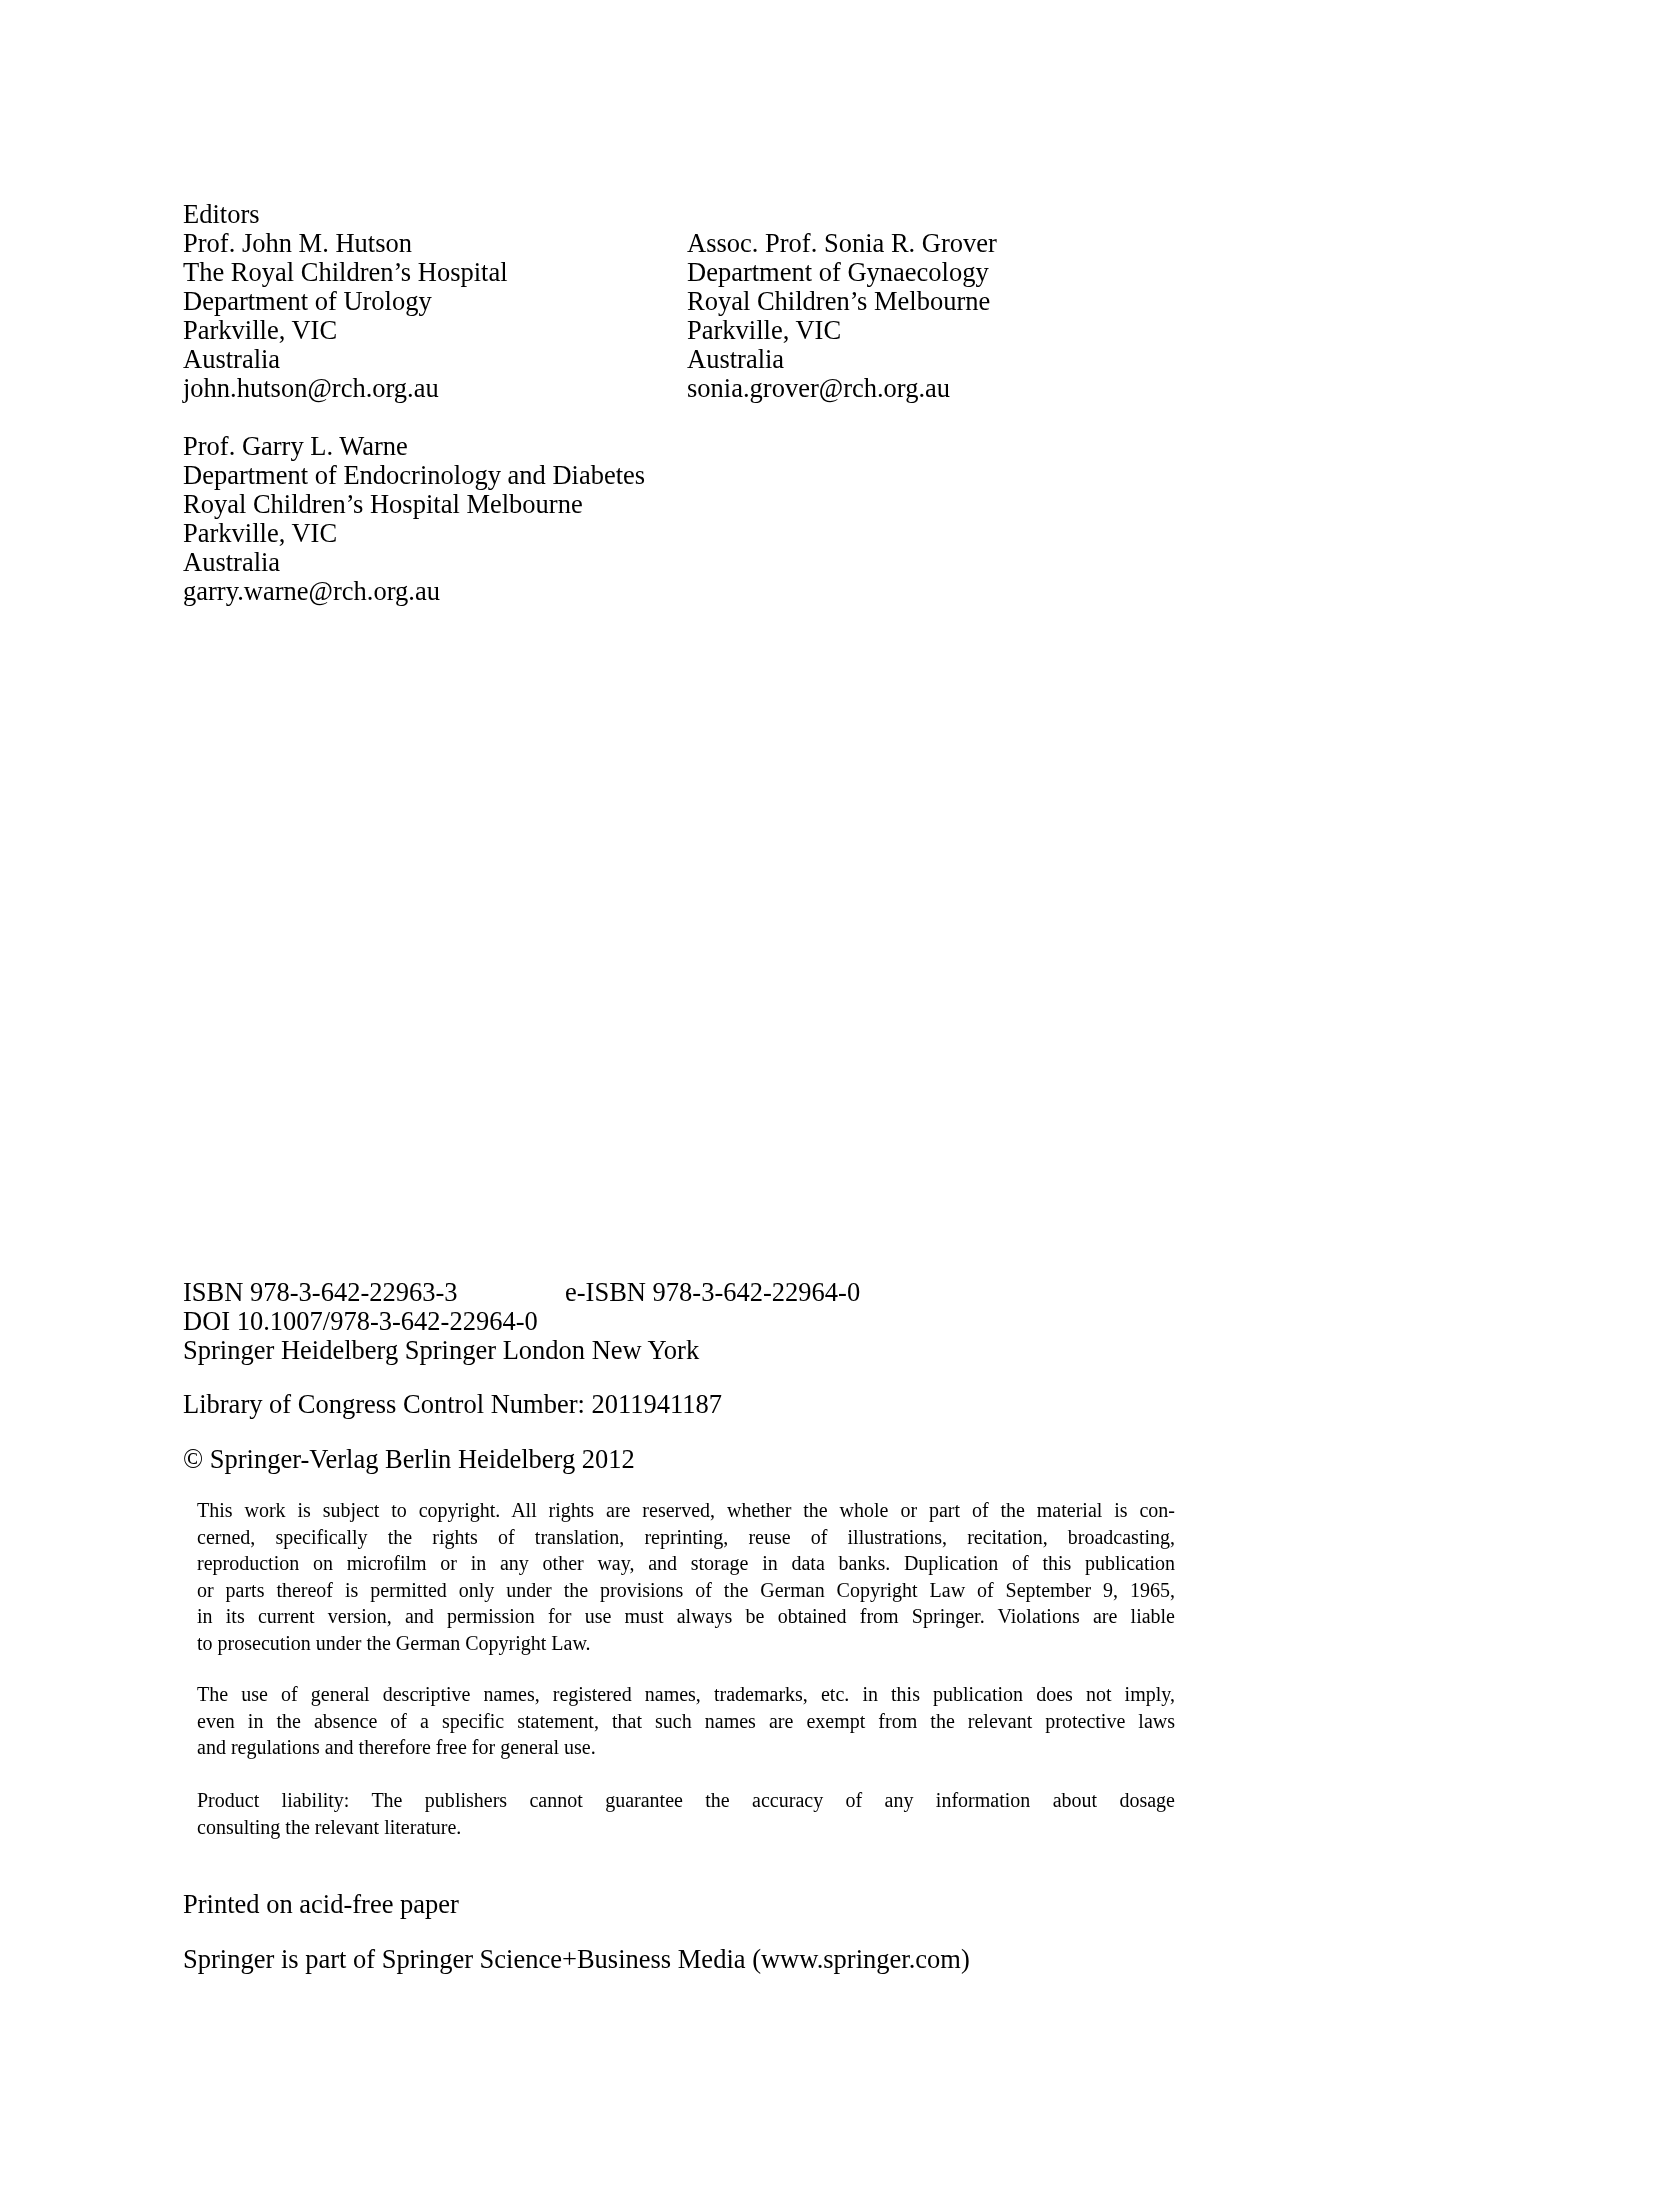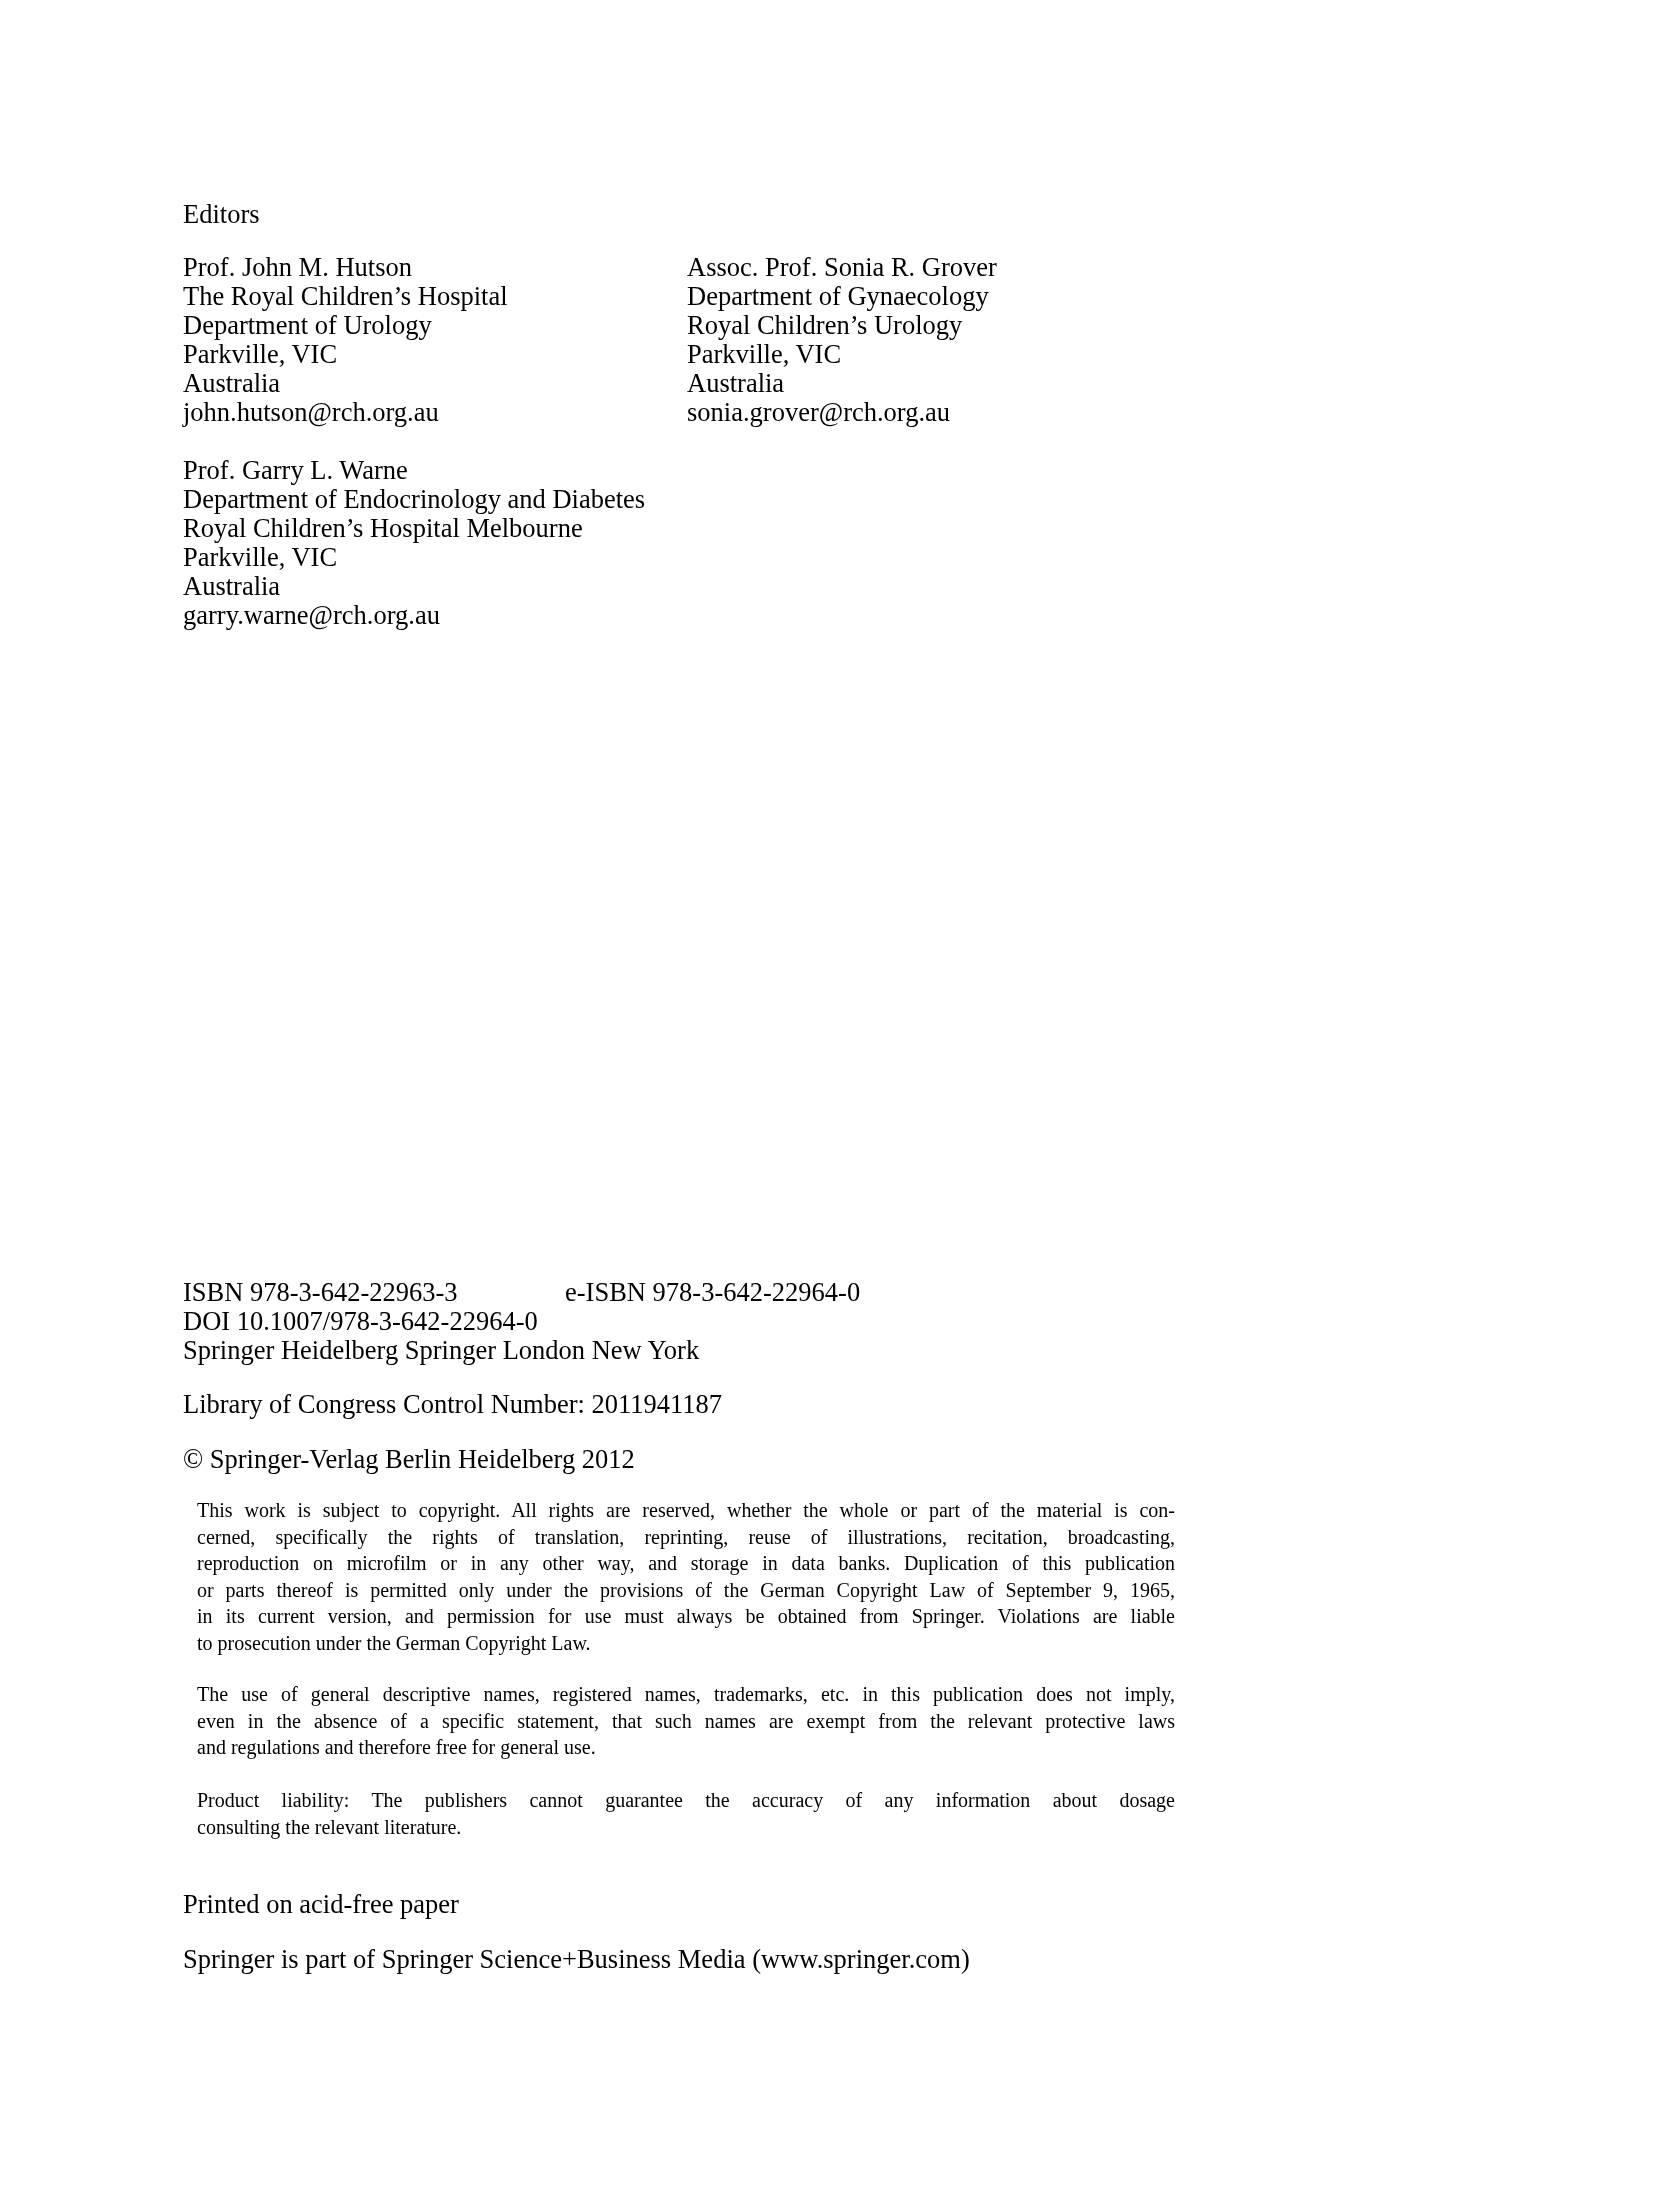--- a/index.html
+++ b/index.html
@@ -8,21 +8,21 @@
     background: #ffffff; color: #000000;
     font-family: "Liberation Serif", serif;
     position: relative;
     overflow: hidden;
   }
   .abs { position: absolute; }
   .main { font-size: 26.5px; line-height: 29px; }
   .small { font-size: 20px; line-height: 26.5px; }
   .italic { }
   .editors-block { top: 200px; left: 183px; width: 1185px; }
-  .editor-columns { display: flex; margin-top: 24px; }
+  .editor-columns { display: flex; }
   .editor-col-left { width: 504px; }
   .editor-col-right { width: 627px; }
   .block-gap { height: 29px; }
   .isbn-block { top: 1278px; left: 183px; width: 1185px; }
   .isbn-row { position: relative; }
   .eisbn { position: absolute; left: 382px; top: 0; }
   .lccn-line { top: 1390px; left: 183px; }
   .copyright-line { top: 1445px; left: 183px; }
   .para { width: 978px; left: 197px; }
   .para-1 { top: 1497px; }
@@ -43,21 +43,21 @@
       <div>Prof. John M. Hutson</div>
       <div>The Royal Children’s Hospital</div>
       <div>Department of Urology</div>
       <div>Parkville, VIC</div>
       <div>Australia</div>
       <div>john.hutson@rch.org.au</div>
     </div>
     <div class="editor-col-right">
       <div>Assoc. Prof. Sonia R. Grover</div>
       <div>Department of Gynaecology</div>
-      <div>Royal Children’s Urology</div>
+      <div>Royal Children’s Melbourne</div>
       <div>Parkville, VIC</div>
       <div>Australia</div>
       <div>sonia.grover@rch.org.au</div>
     </div>
   </div>
   <div class="block-gap"></div>
   <div>
     <div>Prof. Garry L. Warne</div>
     <div>Department of Endocrinology and Diabetes</div>
     <div>Royal Children’s Hospital Melbourne</div>

